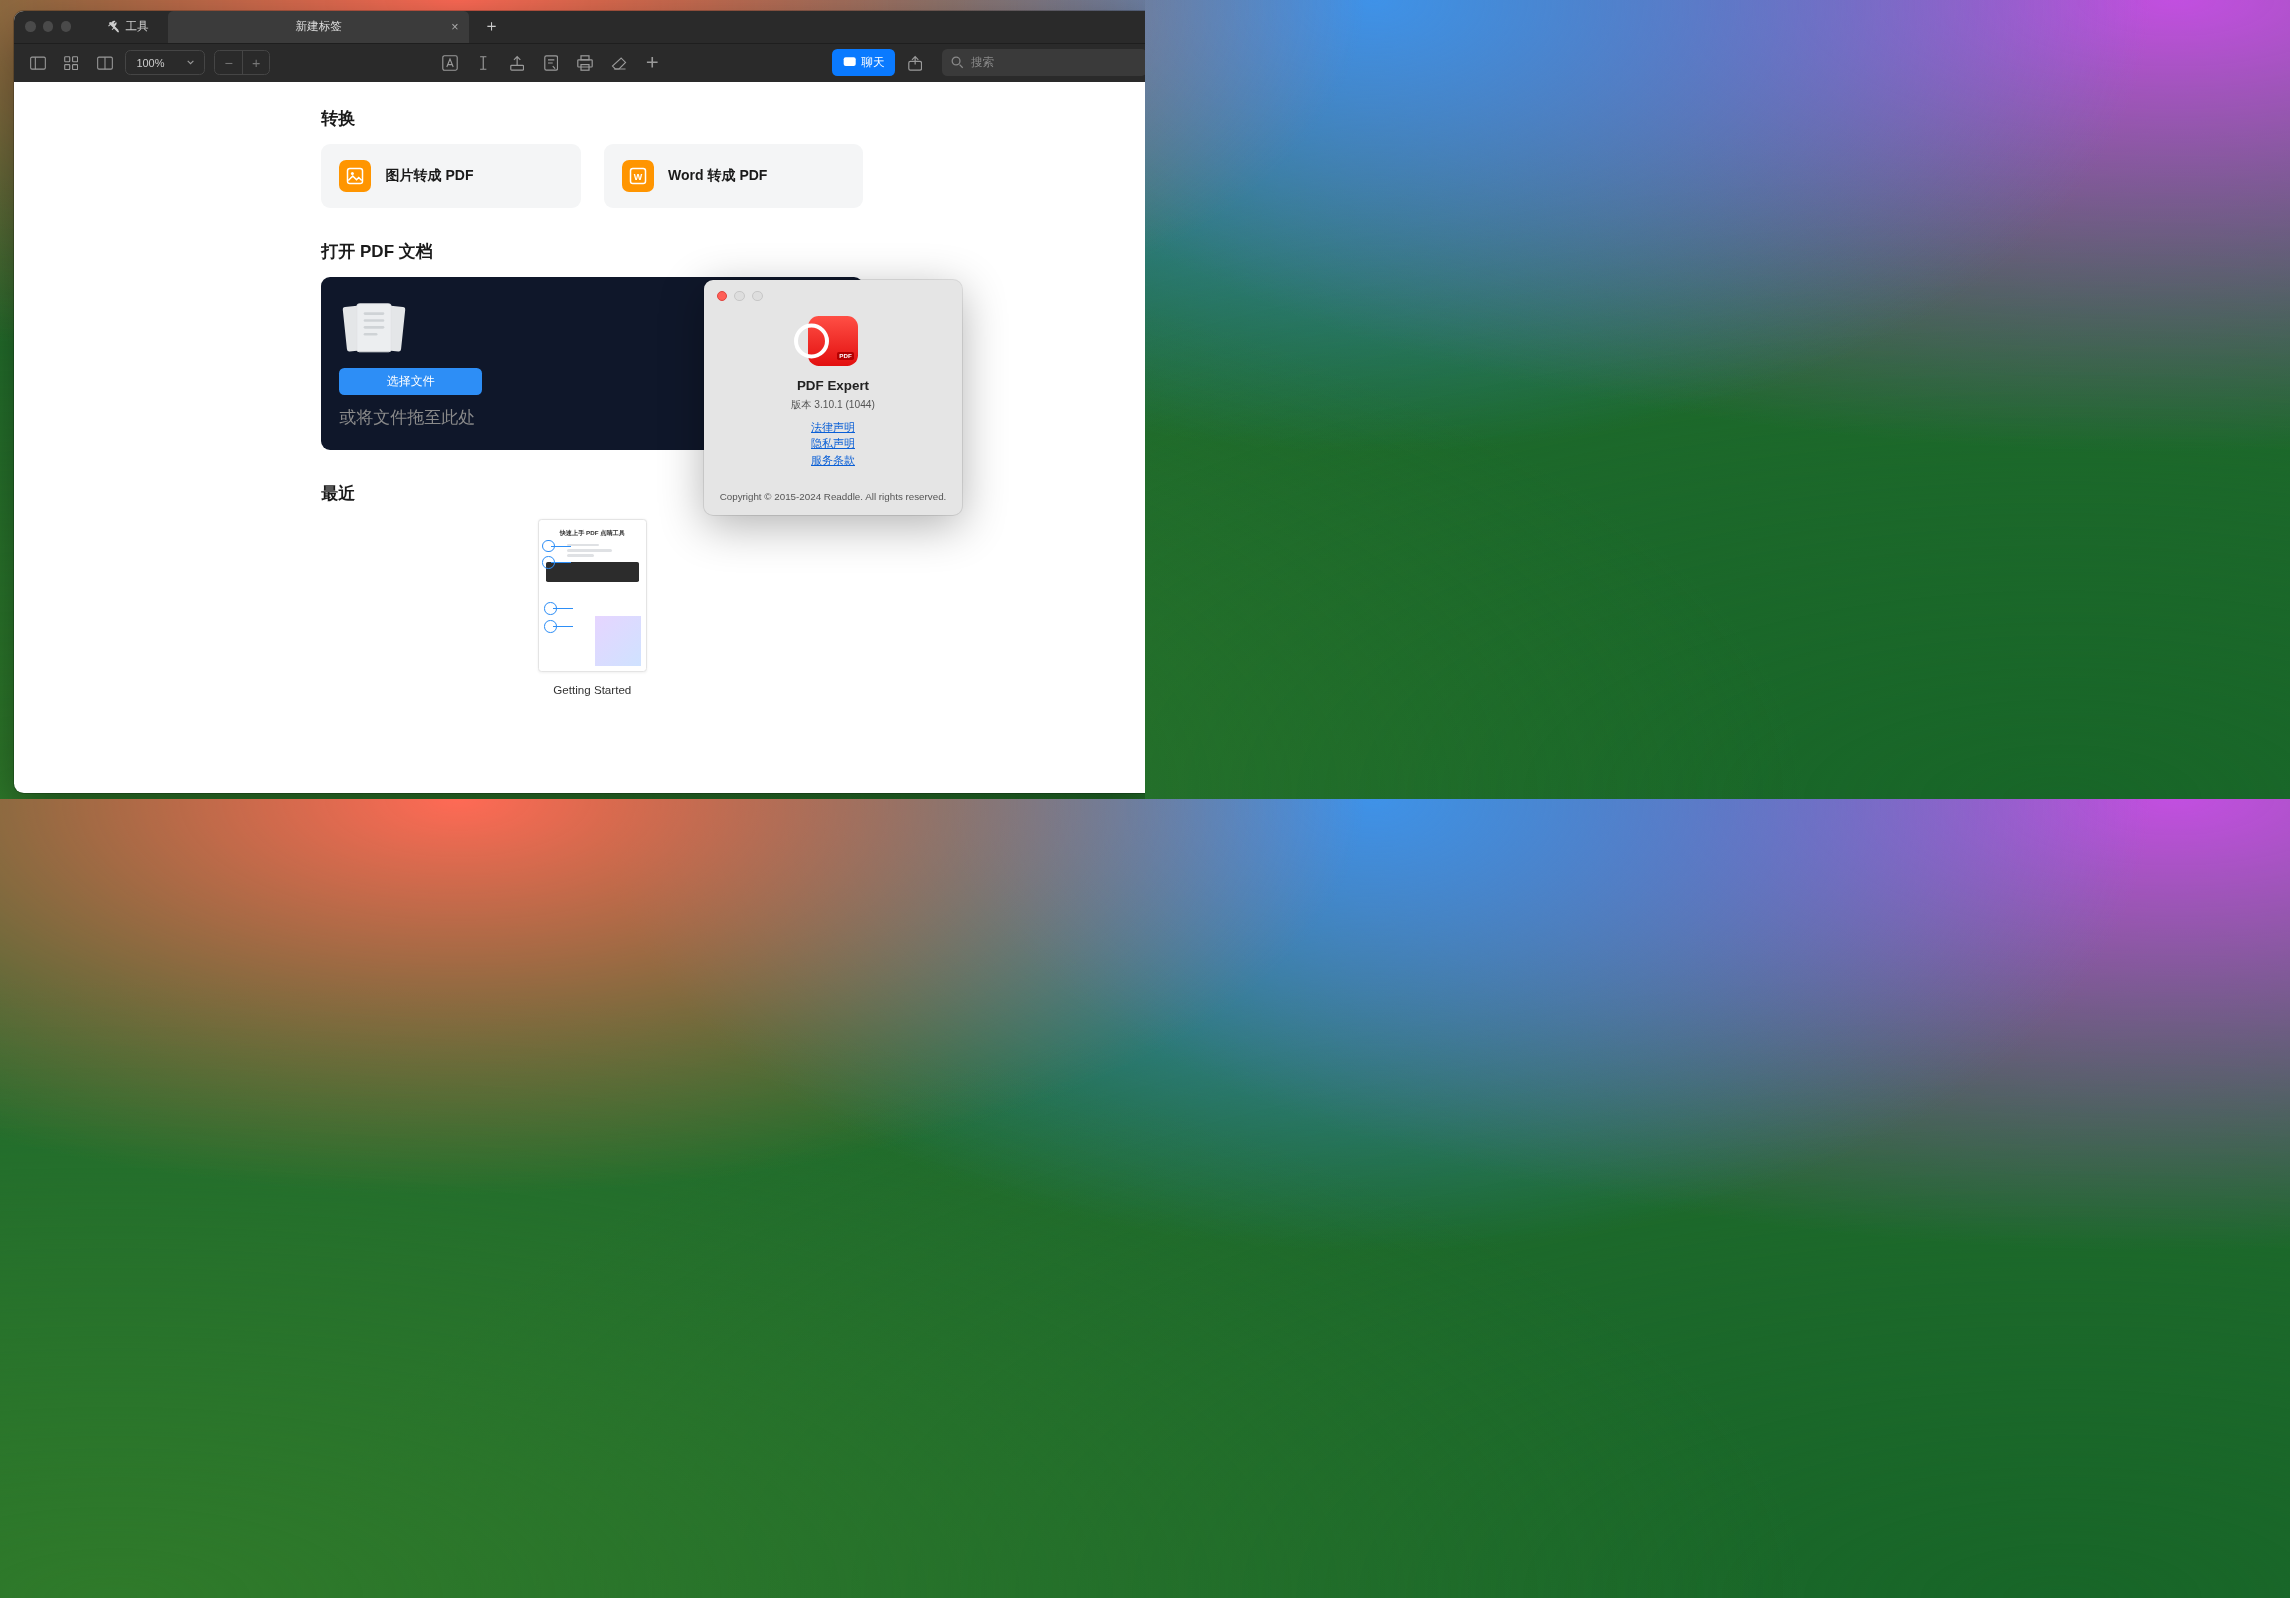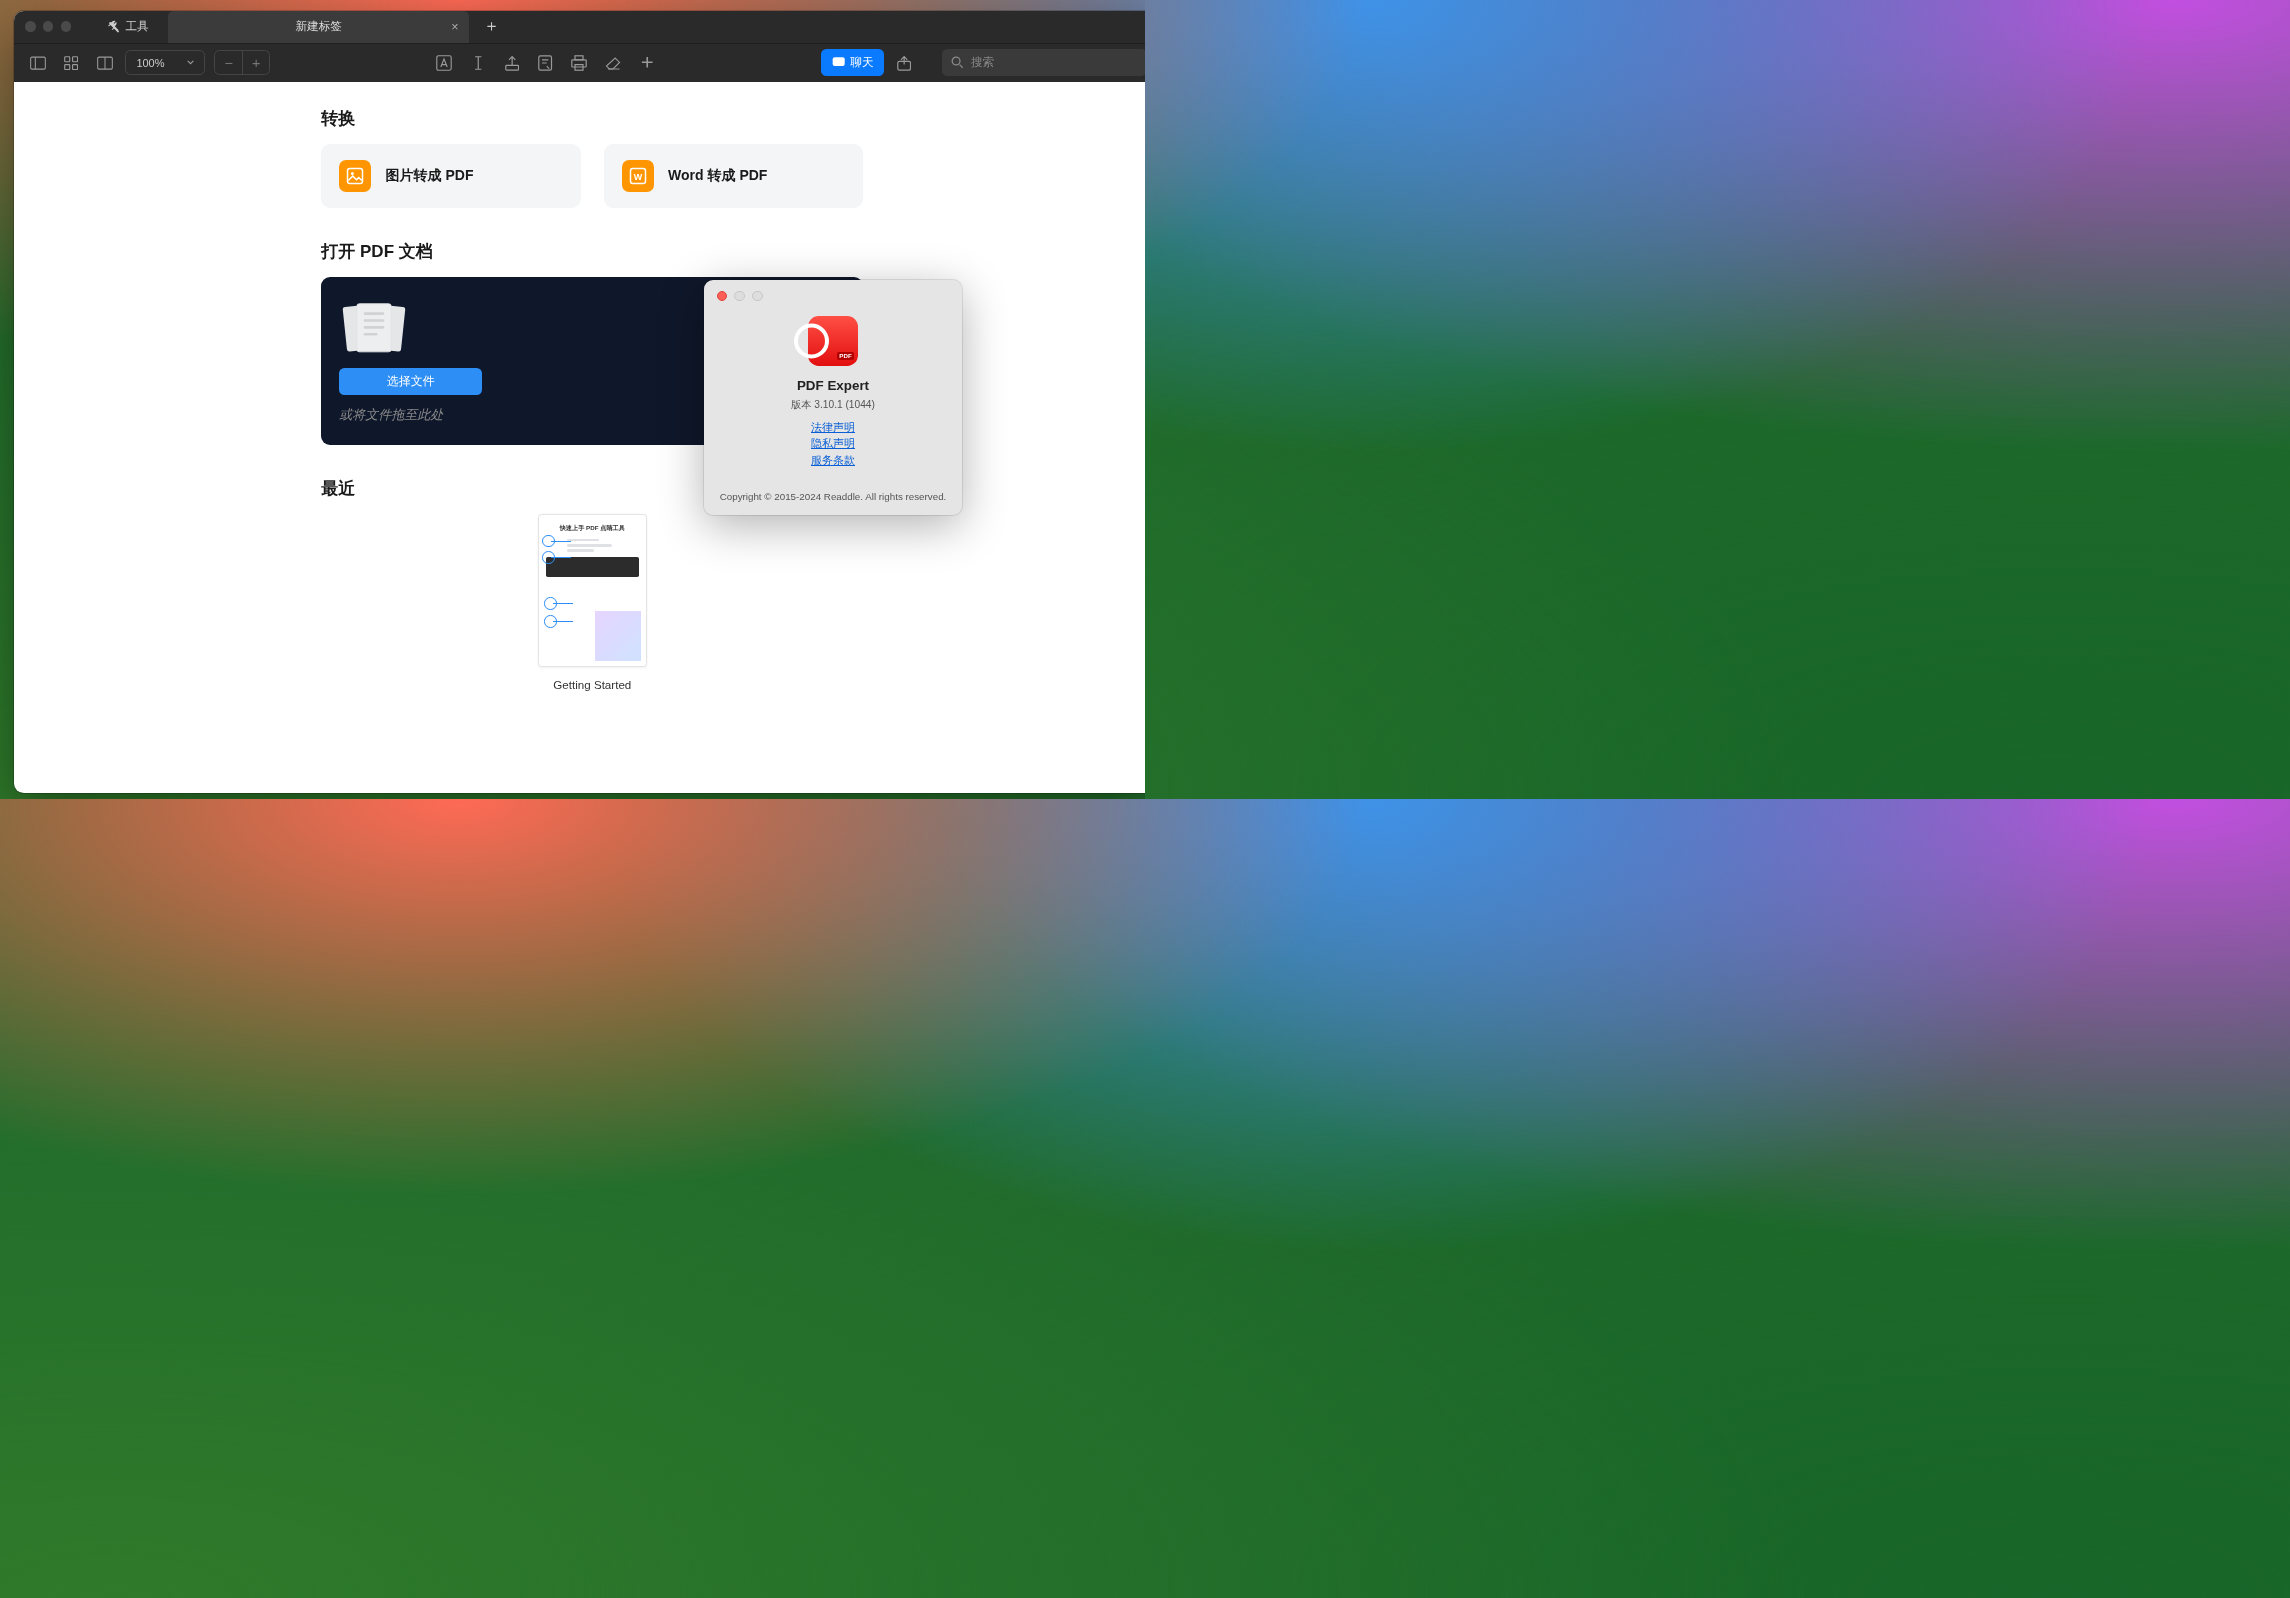--- a/index.html
+++ b/index.html
@@ -32,34 +32,34 @@
   .new-tab { color:#ccc; font-size:16px; padding:0 14.3px; }
   .toolbar { height:39px; background:#2a2a2a; border-top:0.9px solid #1e1e1e; display:flex; align-items:center; padding:0 9px; gap:5.3px; }
   .tbtn { width:28.5px;height:27px; display:flex; align-items:center; justify-content:center; border-radius:4.5px; color:#9a9a9a; }
   .zoom { height:25px; padding:0 10.7px; border:0.9px solid #454545; border-radius:5.3px; display:flex; align-items:center; color:#ccc; font-size:11px; gap:22px;}
   .zoom-pm { display:flex; margin-left:3.6px; border:0.9px solid #454545; border-radius:5.3px; overflow:hidden; height:25px;}
   .zoom-pm span{ width:27px; display:flex; align-items:center; justify-content:center; color:#777; font-size:14.3px;}
   .zoom-pm span + span{ border-left:0.9px solid #454545;}
   .tspace { flex:1; }
   .chat-btn { display:flex; align-items:center; gap:5.3px; background:#0a7aff; color:#fff; font-size:11.6px; height:27px; padding:0 10.7px; border-radius:5.3px; }
   .chat-btn svg{fill:#fff}
-  .search { height:27px; width:205px; background:#3a3a3a; border-radius:5.3px; display:flex; align-items:center; padding:0 9px; gap:7.1px; color:#8a8a8a; font-size:11.6px; margin-left:19px;}
+  .search { height:27px; width:205px; background:#3a3a3a; border-radius:5.3px; display:flex; align-items:center; padding:0 9px; gap:7.1px; color:#8a8a8a; font-size:11.6px; margin-left:8px;}
   .content { flex:1; overflow:auto; padding:25px 0 36px 0; }
   .inner { width:542px; margin-left:307px; }
   h2 { font-size:17px; font-weight:700; color:#1a1a1a; margin-bottom:14.3px; }
   h2.sec { margin-top:32px; }
   .cards { display:flex; gap:23px;justify-content:flex-end; }
   .card { flex:1 1 0; background:#f4f5f6; border-radius:9px; padding:16px 18px; display:flex; align-items:center; gap:14.3px; }
   .card .ic { width:32px;height:32px;border-radius:7.1px;background:#ff9500;display:flex;align-items:center;justify-content:center;}
   .card .ic svg{fill:#fff}
   .card .lbl { font-size:14px; font-weight:700; color:#1a1a1a; }
   .dropzone { background:#0f172a; border-radius:9px; padding:25px 18px 21.4px; display:flex; flex-direction:column; align-items:flex-start; gap:10.7px; }
   .docsvg { color:#dcdfe2; }
   .choose { background:#1e90ff;background:#2d8ef6;color:#fff;border:0;font-size:12px;height:27px;width:143px;border-radius:5.3px;cursor:pointer;}
-  .hint { color:#8a8a8a;font-size:13px;font-style:italic;}
+  .hint { color:#8a8a8a;font-size:17px;}
   .recent-grid{ display:flex;justify-content:center; }
   .doc-item { width:114px; display:flex; flex-direction:column; align-items:center; gap:10.7px;}
   .thumb { width:109px; height:153px; background:#fff; border:0.9px solid #e4e4e4; border-radius:3.6px; box-shadow:0 0.9px 2.7px rgba(0,0,0,.06); padding:7.1px; position:relative; overflow:hidden;}
   .thumb .pt { font-size:6.2px; font-weight:700; text-align:center; color:#333; margin:1.8px 0 5.3px;}
   .thumb .bar { height:19.6px; background:#2c2c2c; border-radius:1.8px; margin-top:5.3px;}
   .thumb .sq { position:absolute; right:5.3px; bottom:5.3px; width:46px; height:50px; background:linear-gradient(135deg,#e6d5ff,#cfe2ff);}
   .thumb .cir { position:absolute; border:1.3px solid #2d8ef6; border-radius:50%; }
   .thumb .line { position:absolute; height:0.9px; background:#2d8ef6; width:19.6px;}
   .doc-name { font-size:11.6px; color:#333; text-align:center; }
   

